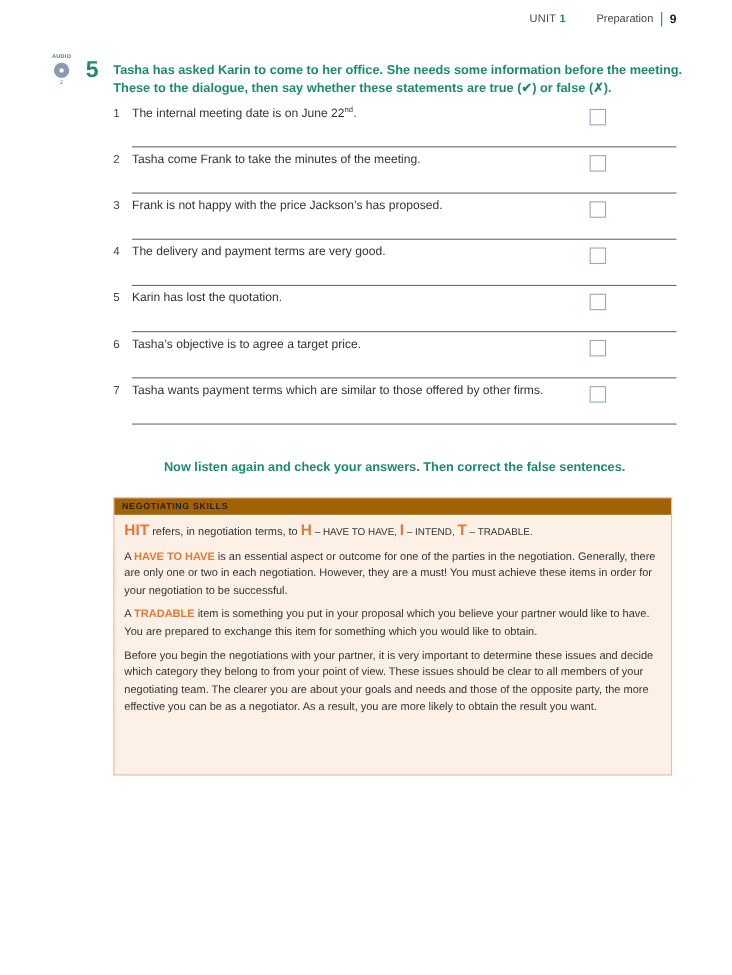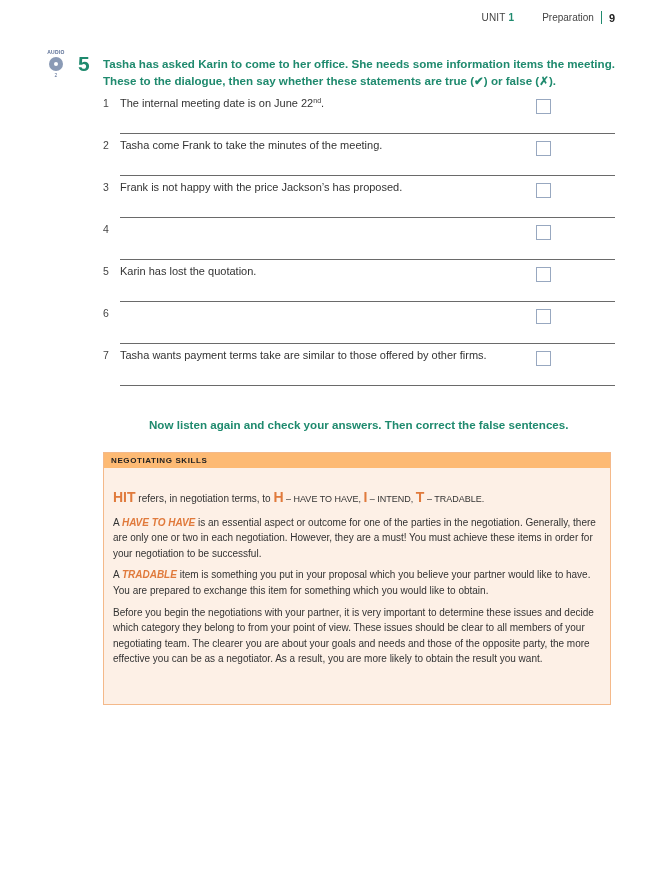--- a/index.html
+++ b/index.html
@@ -49,26 +49,26 @@
   .followup {
     position: absolute; left: 103px; top: 418px;
     font-size: 11.6px; font-weight: bold; color: #1f8a6e; padding-left: 46px;
   }
 
   .skills-box {
     position: absolute; left: 103px; top: 452px; width: 508px; height: 253px;
     border: 1px solid #f4b98a; background: #fdf0e6;
   }
   .skills-head {
-    background: #fdba74; height: 15px; padding-left: 7px;
+    background: #a16207; height: 15px; padding-left: 7px;
     font-size: 8px; font-weight: bold; letter-spacing: 0.6px; color: #222; line-height: 15px;
   }
-  .skills-body { padding: 22px 8px 0 9px; font-size: 10px; line-height: 15.6px; color: #333; }
+  .skills-body { padding: 6px 8px 0 9px; font-size: 10px; line-height: 15.6px; color: #333; }
   .skills-body p { margin-bottom: 6px; }
-  .skills-body .hl { color: #e07a3c; font-weight: bold; font-style: italic; }
+  .skills-body .hl { color: #e07a3c; font-weight: bold; }
   .skills-body .big { color: #e07a3c; font-weight: bold; font-size: 14px; }
   .skills-body .caps { font-size: 9px; }
   .skills-body .intro { margin-bottom: 7px; }
 </style>
 </head>
 <body>
 
 <div class="running-head">
   <span class="unit-label">UNIT</span>
   <span class="unit-num">1</span>
@@ -78,21 +78,21 @@
 </div>
 
 <div class="audio">
   <span class="audio-label">AUDIO</span>
   <div class="cd"></div>
   <span class="track">2</span>
 </div>
 
 <div class="ex-number">5</div>
 <div class="instruction">
-  <div>Tasha has asked Karin to come to her office. She needs some information items the meeting.</div>
+  <div>Tasha has asked Karin to come to her office. She needs some information before the meeting.</div>
   <div>These to the dialogue, then say whether these statements are true (✔) or false (✗).</div>
 </div>
 
 <div class="items">
   <div class="item">
     <span class="num">1</span>
     <span class="text"><span>The internal meeting date is on June 22</span><sup>nd</sup><span>.</span></span>
     <span class="checkbox"></span>
     <span class="answer-line"></span>
   </div>
@@ -103,37 +103,39 @@
     <span class="answer-line"></span>
   </div>
   <div class="item">
     <span class="num">3</span>
     <span class="text">Frank is not happy with the price Jackson’s has proposed.</span>
     <span class="checkbox"></span>
     <span class="answer-line"></span>
   </div>
   <div class="item">
     <span class="num">4</span>
+    <span class="text">The delivery and payment terms are very good.</span>
     <span class="checkbox"></span>
     <span class="answer-line"></span>
   </div>
   <div class="item">
     <span class="num">5</span>
     <span class="text">Karin has lost the quotation.</span>
     <span class="checkbox"></span>
     <span class="answer-line"></span>
   </div>
   <div class="item">
     <span class="num">6</span>
+    <span class="text">Tasha’s objective is to agree a target price.</span>
     <span class="checkbox"></span>
     <span class="answer-line"></span>
   </div>
   <div class="item">
     <span class="num">7</span>
-    <span class="text">Tasha wants payment terms take are similar to those offered by other firms.</span>
+    <span class="text">Tasha wants payment terms which are similar to those offered by other firms.</span>
     <span class="checkbox"></span>
     <span class="answer-line"></span>
   </div>
 </div>
 
 <div class="followup">Now listen again and check your answers. Then correct the false sentences.</div>
 
 <div class="skills-box">
   <div class="skills-head">NEGOTIATING SKILLS</div>
   <div class="skills-body">

